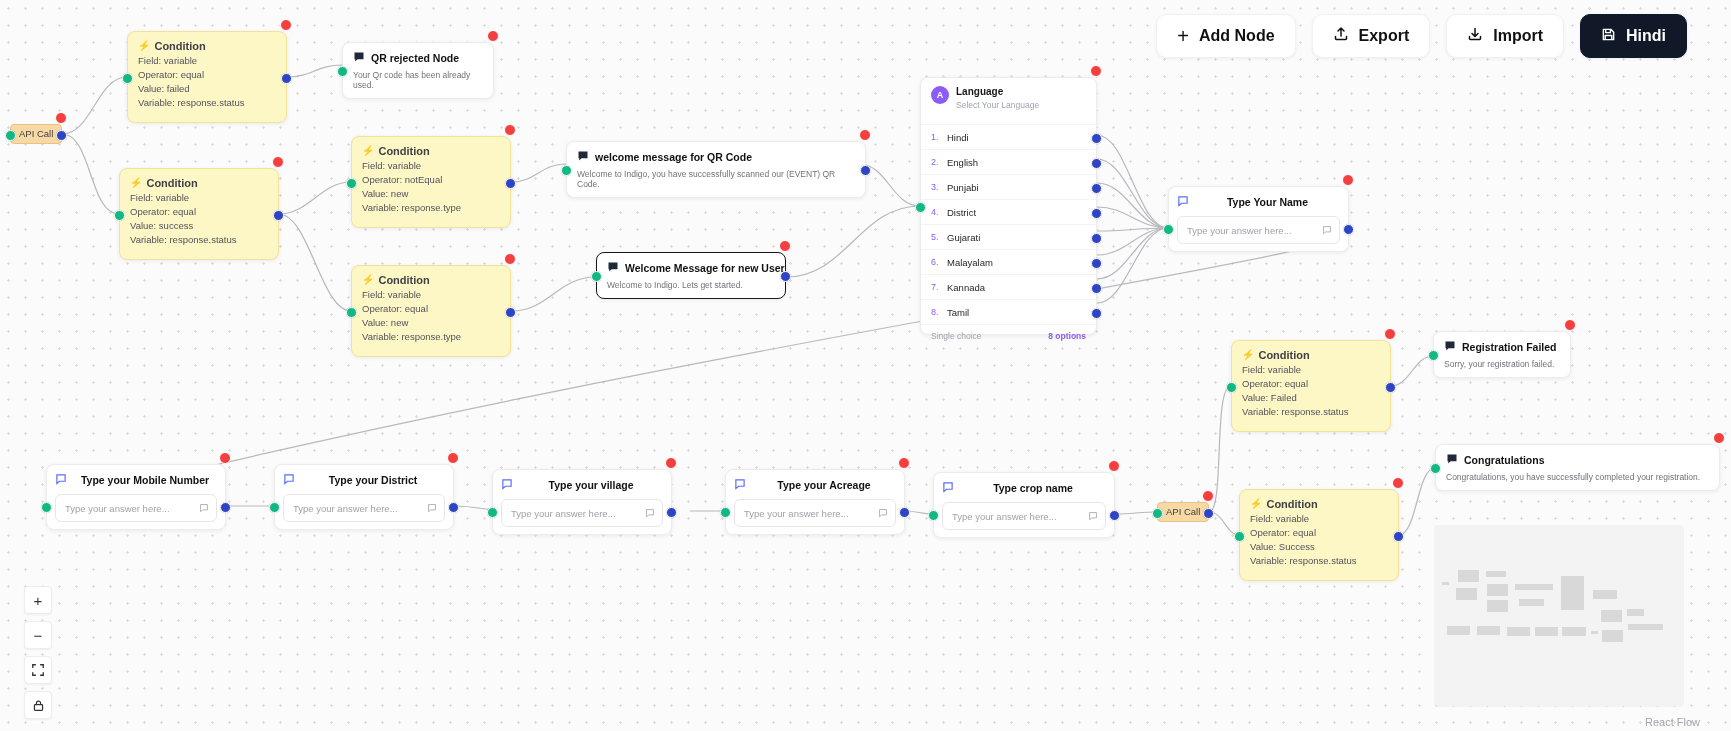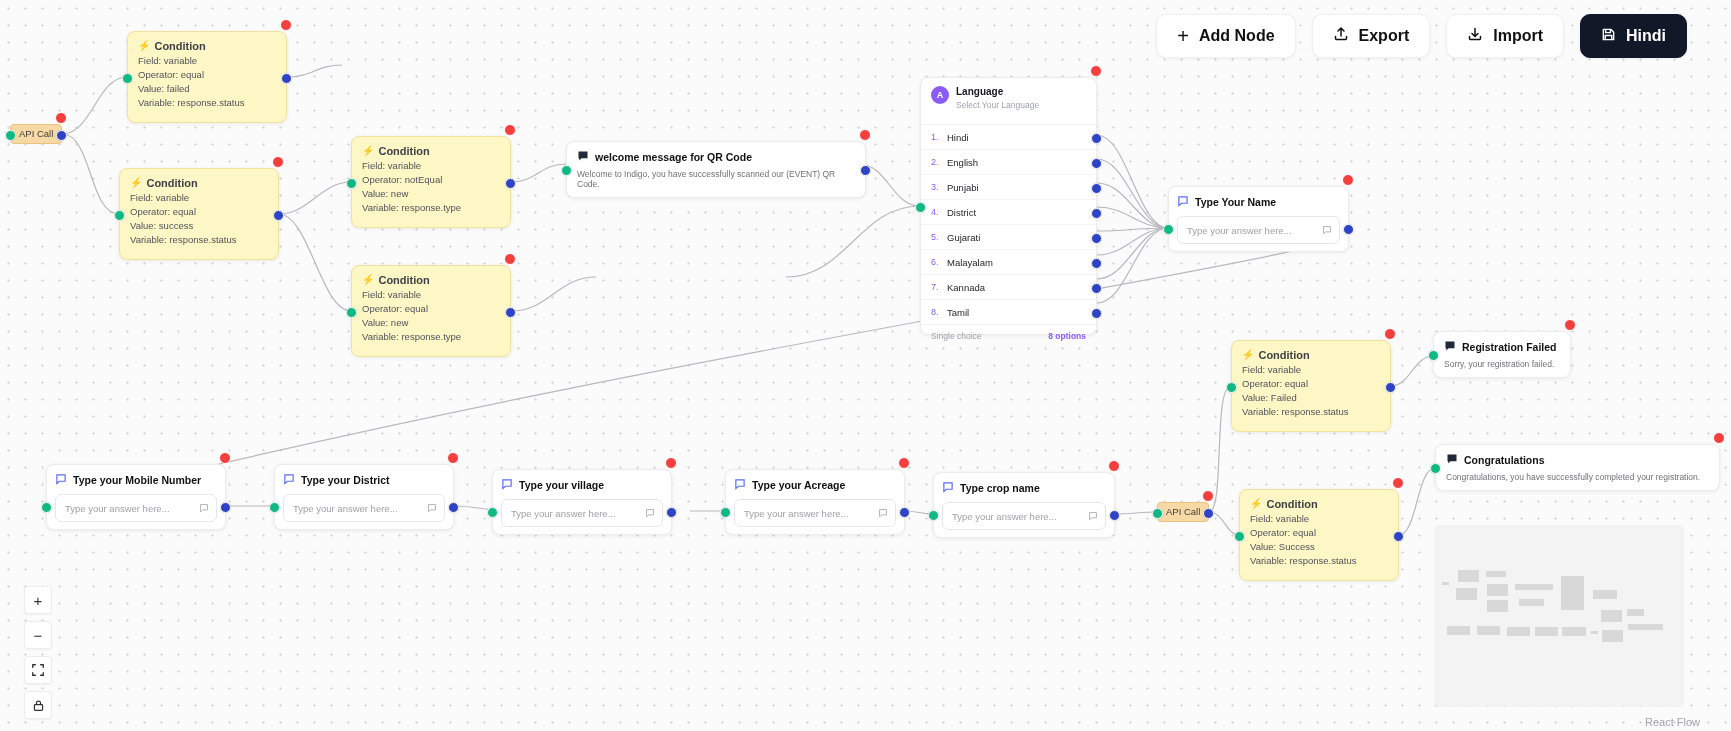--- a/index.html
+++ b/index.html
@@ -25,21 +25,21 @@
 
   
   .msg{border:1px solid #ececec;padding:8px 10px}
   .msg.sel{border:1.5px solid #18181b}
   .msg-t{font-size:10.5px;font-weight:700;color:#111;display:flex;gap:6px;align-items:center;white-space:nowrap}
   .msg-b{font-size:8.5px;color:#71717a;margin-top:5px}
 
   
   .q{border:1px solid #ececec;padding:8px;height:66px}
   .q-t{font-size:10.5px;font-weight:700;color:#111;display:flex;align-items:center;gap:6px}
-  .q-t .lbl{flex:1;text-align:left;white-space:nowrap}
+  .q-t .lbl{flex:1;text-align:center;white-space:nowrap}
   .q-in{margin-top:7px;border:1px solid #e7e7e9;border-radius:6px;display:flex;align-items:center;padding:4px 7px;gap:0;background:#fff}
   .q-in input{border:0;outline:0;flex:1;font-size:9.5px;color:#374151;background:transparent;min-width:0;font-family:inherit}
   .q-in input::placeholder{color:#a1a1aa}
   .q .h-l,.q .h-r{top:37px}
 
   
   .lang{border:1px solid #ececec;padding:0;height:258px}
   .lang-h{padding:8px 10px 6px;display:flex;gap:7px;align-items:flex-start;height:32px}
   .lang-ic{width:18px;height:18px;border-radius:50%;background:#8b5cf6;color:#fff;font-size:9px;
            display:flex;align-items:center;justify-content:center;font-weight:700;flex:0 0 18px}
@@ -137,20 +137,31 @@
     <div class="cond-t">
         <span class="bolt">⚡</span>
         <span>Condition</span>
       </div>
     <div class="cond-l">Field: variable</div>
     <div class="cond-l">Operator: equal</div>
     <div class="cond-l">Value: failed</div>
     <div class="cond-l">Variable: response.status</div>
   </div>
 
+  <div class="node msg" style="left:342px;top:42px;width:152px">
+    <span class="del"></span>
+    <span class="handle green h-l"></span>
+    <div class="msg-t">
+        <span><svg width="12" height="12" viewBox="0 0 16 16">
+            <path d="M2 2h12v9H6l-3 3v-3H2z" fill="#1f2937"></path>
+          </svg></span>
+        <span>QR rejected Node</span>
+      </div>
+    <div class="msg-b">Your Qr code has been already used.</div>
+  </div>
 
   <div class="node cond" style="left:119px;top:168px;width:160px">
     <span class="del"></span>
     <span class="handle green h-l"></span>
     <span class="handle blue h-r"></span>
     <div class="cond-t">
         <span class="bolt">⚡</span>
         <span>Condition</span>
       </div>
     <div class="cond-l">Field: variable</div>
@@ -193,20 +204,32 @@
     <span class="handle blue h-r"></span>
     <div class="msg-t">
         <span><svg width="12" height="12" viewBox="0 0 16 16">
             <path d="M2 2h12v9H6l-3 3v-3H2z" fill="#1f2937"></path>
           </svg></span>
         <span>welcome message for QR Code</span>
       </div>
     <div class="msg-b">Welcome to Indigo, you have successfully scanned our (EVENT) QR Code.</div>
   </div>
 
+  <div class="node msg sel" style="left:596px;top:252px;width:190px">
+    <span class="del"></span>
+    <span class="handle green h-l"></span>
+    <span class="handle blue h-r"></span>
+    <div class="msg-t">
+        <span><svg width="12" height="12" viewBox="0 0 16 16">
+            <path d="M2 2h12v9H6l-3 3v-3H2z" fill="#1f2937"></path>
+          </svg></span>
+        <span>Welcome Message for new User</span>
+      </div>
+    <div class="msg-b">Welcome to Indigo. Lets get started.</div>
+  </div>
 
   <div class="node lang" style="left:920px;top:77px;width:177px">
     <span class="del"></span>
     <span class="handle green h-l"></span>
     <div class="lang-h">
       <span class="lang-ic">A</span>
       <span>
         <div class="lang-title">Language</div>
         <div class="lang-sub">Select Your Language</div>
       </span>

